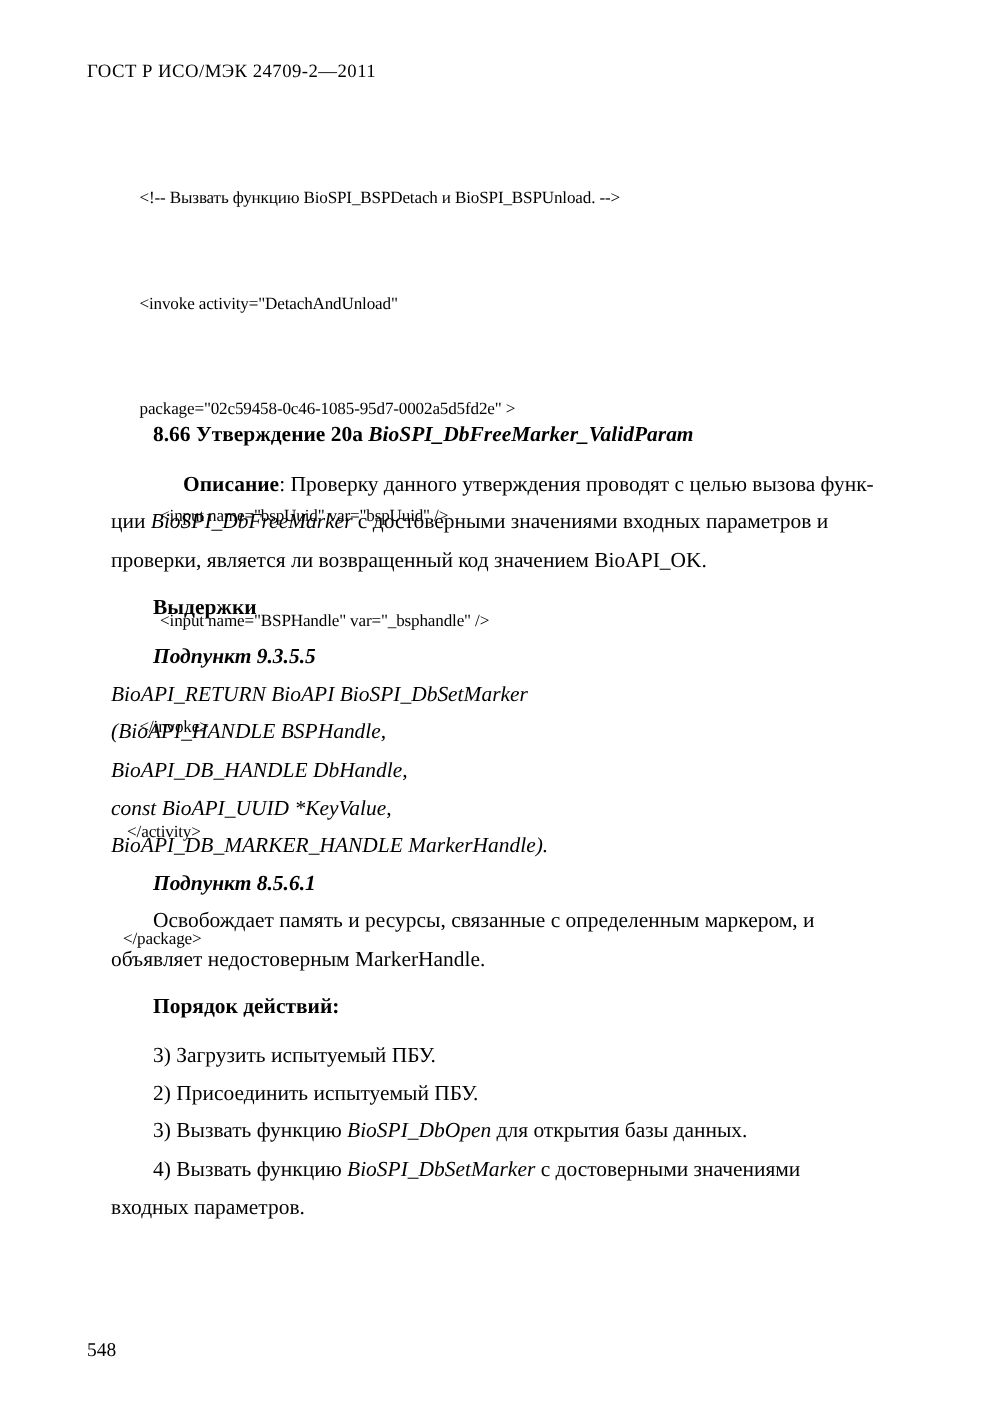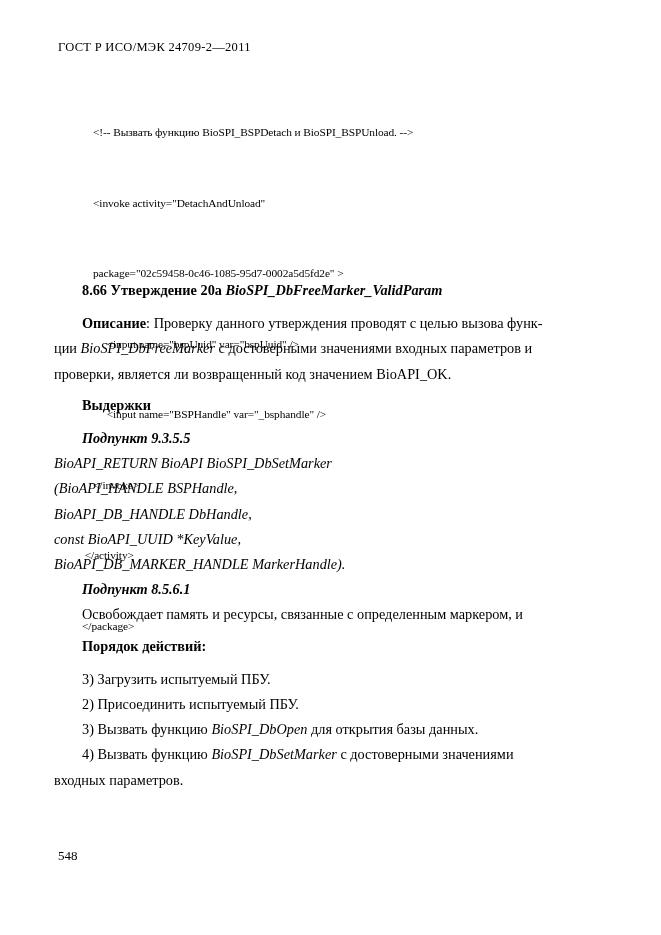--- a/index.html
+++ b/index.html
@@ -42,21 +42,21 @@
     white-space: pre;
     letter-spacing: -0.1px;
     margin-left: 24px;
   }
   .code-line {
     white-space: pre;
   }
   .body-text {
     position: absolute;
     top: 278px;
-    left: 54px;
+    left: 74px;
     width: 545px;
     font-size: 14.3px;
     line-height: 25.2px;
     text-align: justify;
   }
   p {
     margin: 0;
   }
   .para {
     text-indent: 28px;
@@ -65,39 +65,40 @@
   .noindent {
     text-indent: 0;
   }
   .sec-title {
     text-indent: 28px;
     font-weight: bold;
     margin-bottom: 8px;
   }
   b.lbl {
     font-weight: bold;
+    margin-left: 20px;
   }
   .ital {
     font-style: italic;
   }
   .bi {
     font-weight: bold;
     font-style: italic;
   }
   .sig-line {
     text-indent: 0;
     font-style: italic;
   }
   .blk {
     margin-top: 6px;
   }
   .page-num {
     position: absolute;
     left: 58px;
-    top: 848px;
+    top: 892px;
     font-size: 13px;
   }
 </style>
 </head>
 <body>
 
 <div class="page">
 
   <div class="header">ГОСТ Р ИСО/МЭК 24709-2—2011</div>
 
@@ -126,20 +127,21 @@
 
     <p class="sig-line">BioAPI_RETURN BioAPI BioSPI_DbSetMarker</p>
     <p class="sig-line">(BioAPI_HANDLE BSPHandle,</p>
     <p class="sig-line">BioAPI_DB_HANDLE DbHandle,</p>
     <p class="sig-line">const BioAPI_UUID *KeyValue,</p>
     <p class="sig-line">BioAPI_DB_MARKER_HANDLE MarkerHandle).</p>
 
     <p class="para"><span class="bi">Подпункт 8.5.6.1</span></p>
 
     <p class="para">Освобождает память и ресурсы, связанные с определенным маркером, и</p>
+    <p class="noindent">объявляет недостоверным MarkerHandle.</p>
 
 
     <p class="sec-title blk">Порядок действий:</p>
 
     <p class="para"><span>3) Загрузить испытуемый ПБУ.</span></p>
     <p class="para"><span>2) Присоединить испытуемый ПБУ.</span></p>
     <p class="para"><span>3) Вызвать функцию </span><span class="ital">BioSPI_DbOpen</span><span> для открытия базы данных.</span></p>
     <p class="para"><span>4)  Вызвать  функцию  </span><span class="ital">BioSPI_DbSetMarker</span><span>  с  достоверными  значениями</span></p>
     <p class="noindent">входных параметров.</p>
 

